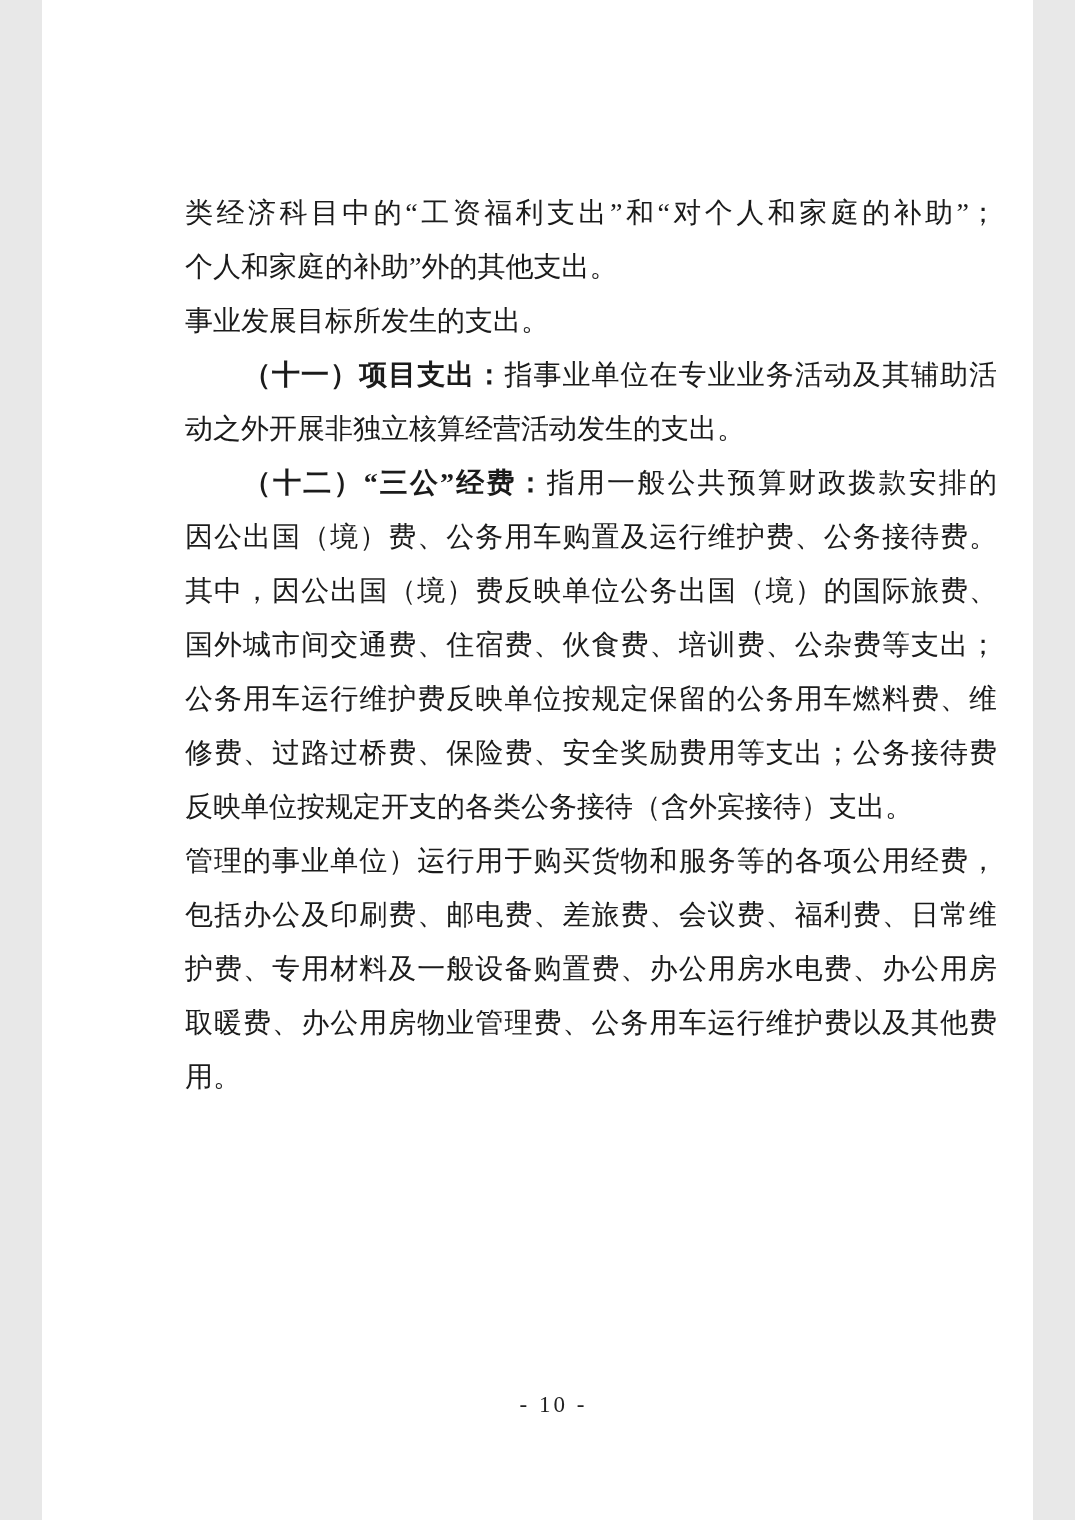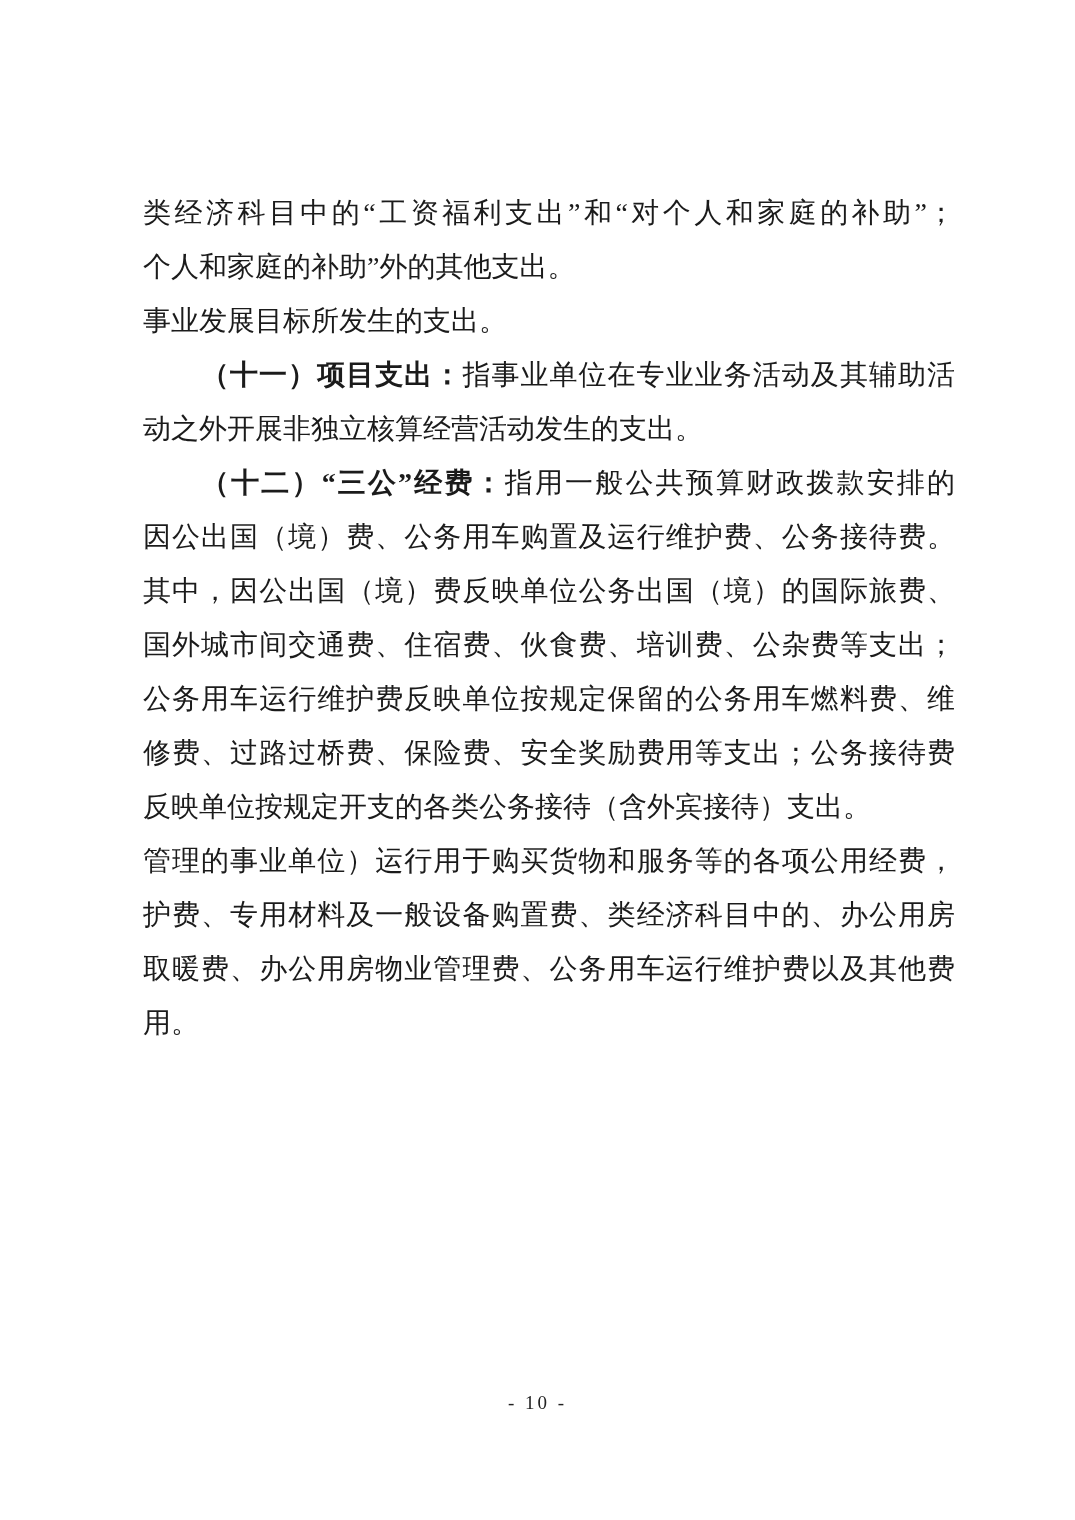--- a/index.html
+++ b/index.html
@@ -2,21 +2,21 @@
 <html><head>
 <meta charset="utf-8">
 <style>
   html, body {
     margin: 0;
     padding: 0;
     background: #e8e8e8;
   }
   .page {
     position: relative;
-    width: 1075px;
+    width: 991px;
     height: 1520px;
     margin: 0 auto;
     background: #ffffff;
     font-family: "Liberation Serif", "DejaVu Serif", serif;
     color: #1b1b1b;
     overflow: hidden;
   }
   .text-block {
     position: absolute;
     left: 143px;
@@ -40,41 +40,43 @@
   }
   .head {
     font-weight: 700;
   }
   .footer {
     position: absolute;
     left: 0;
     top: 1392px;
     width: 100%;
     text-align: center;
-    font-size: 19px;
+    font-size: 23px;
     letter-spacing: 3px;
     color: #222222;
+    padding-left: 16px;
   }
 </style>
 </head>
 <body>
 
 <div class="page">
   <div class="text-block">
       <div class="line just"><span>类经济科目中的“工资福利支出”和“对个人和家庭的补助”；</span></div>
       <div class="line"><span>个人和家庭的补助”外的其他支出。</span></div>
       <div class="line"><span>事业发展目标所发生的支出。</span></div>
       <div class="line indent just"><span class="head">（十一）项目支出：</span><span>指事业单位在专业业务活动及其辅助活</span></div>
       <div class="line"><span>动之外开展非独立核算经营活动发生的支出。</span></div>
       <div class="line indent just"><span class="head">（十二）“三公”经费：</span><span>指用一般公共预算财政拨款安排的</span></div>
       <div class="line just"><span>因公出国（境）费、公务用车购置及运行维护费、公务接待费。</span></div>
       <div class="line just"><span>其中，因公出国（境）费反映单位公务出国（境）的国际旅费、</span></div>
       <div class="line just"><span>国外城市间交通费、住宿费、伙食费、培训费、公杂费等支出；</span></div>
       <div class="line just"><span>公务用车运行维护费反映单位按规定保留的公务用车燃料费、维</span></div>
       <div class="line just"><span>修费、过路过桥费、保险费、安全奖励费用等支出；公务接待费</span></div>
       <div class="line"><span>反映单位按规定开支的各类公务接待（含外宾接待）支出。</span></div>
       <div class="line just"><span>管理的事业单位）运行用于购买货物和服务等的各项公用经费，</span></div>
-      <div class="line just"><span>护费、专用材料及一般设备购置费、类经济科目中的、办公用房</span></div>
+      <div class="line just"><span>包括办公及印刷费、邮电费、差旅费、会议费、福利费、日常维</span></div>
+      <div class="line just"><span>护费、专用材料及一般设备购置费、办公用房水电费、办公用房</span></div>
       <div class="line just"><span>取暖费、办公用房物业管理费、公务用车运行维护费以及其他费</span></div>
       <div class="line"><span>用。</span></div>
     </div>
   <div class="footer">- 10 -</div>
 </div>
 
 </body></html>

